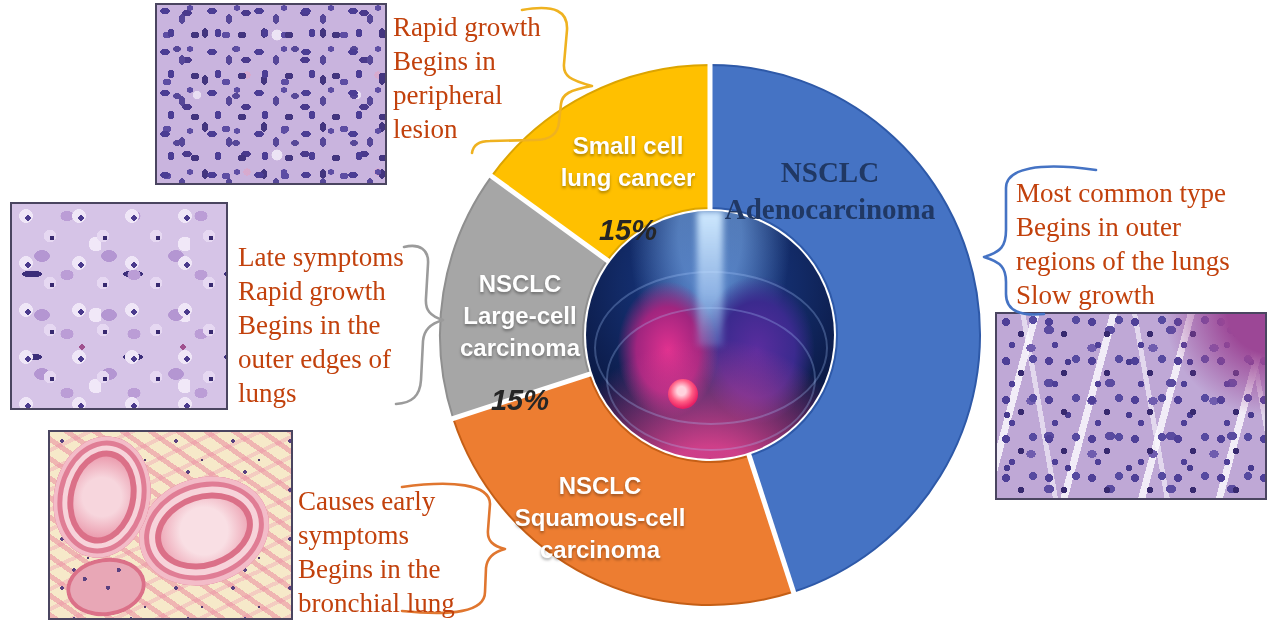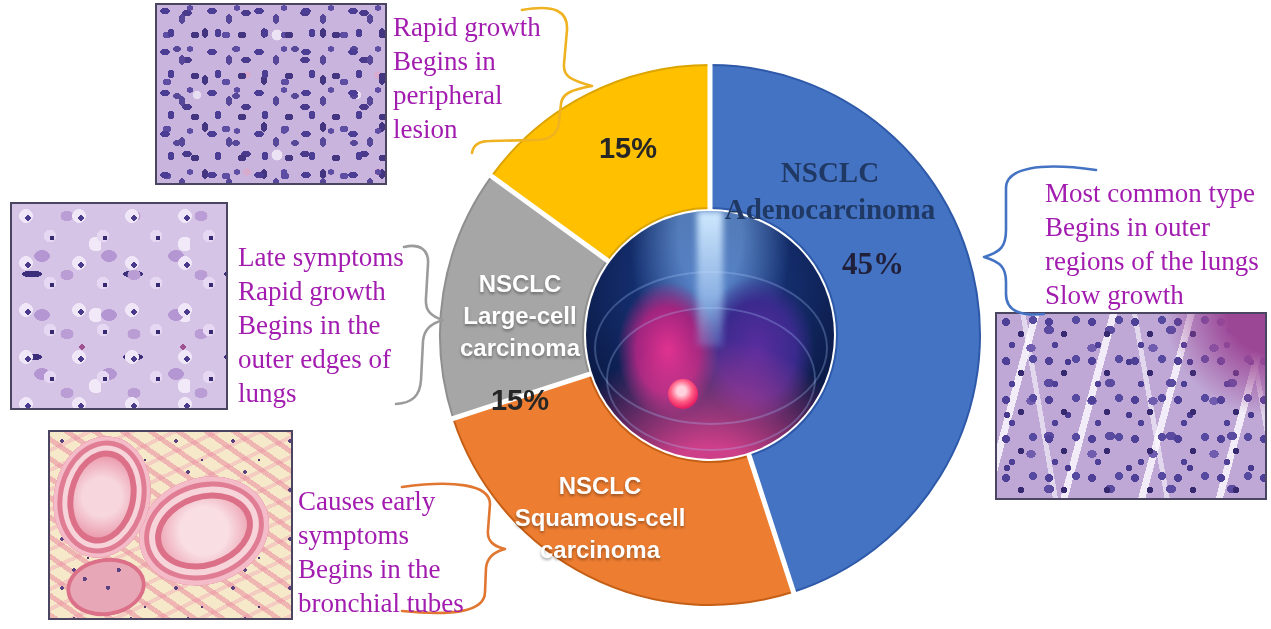--- a/index.html
+++ b/index.html
@@ -96,33 +96,33 @@
   .rib{position:absolute;border:2px solid rgba(170,200,255,.28);border-radius:50%;background:transparent;}
   .rib-a{left:8px;top:60px;width:230px;height:150px;}
   .rib-b{left:20px;top:96px;width:206px;height:140px;}
   .tumor{position:absolute;left:82px;top:168px;width:30px;height:30px;border-radius:50%;
     background:radial-gradient(circle at 45% 40%, #ffd2dd 0 18%, #ff5c84 45%, #e91f63 70%, rgba(233,31,99,0) 100%);
     filter:blur(.5px);}
   .seg-label{position:absolute;transform:translateX(-50%);text-align:center;z-index:5;
     font-family:"Liberation Sans", sans-serif;font-weight:bold;color:#fff;
     text-shadow:0 2px 3px rgba(0,0,0,.35);white-space:pre-line;}
   .seg-title{font-size:24px;line-height:32px;}
-  .seg-pct{font-size:29px;line-height:36px;color:#262626;text-shadow:none;}
+  .seg-pct{font-size:29px;line-height:36px;color:#262626;text-shadow:none;font-style:italic;}
   .adeno .seg-title{font-family:"Liberation Serif", serif;font-size:29px;line-height:37px;
     color:#203864;text-shadow:none;}
   .adeno .seg-pct{font-family:"Liberation Serif", serif;font-size:31px;color:#20203a;
     position:relative;left:43px;}
   .squam .seg-pct{position:relative;left:30px;}
 
   
-  .callout{position:absolute;color:#a21caf;font-size:27px;line-height:34px;white-space:pre-line;z-index:4;}
+  .callout{position:absolute;color:#c2410c;font-size:27px;line-height:34px;white-space:pre-line;z-index:4;}
   .co-small{left:393px;top:10px;}
   .co-large{left:238px;top:240px;}
   .co-squam{left:298px;top:484px;}
-  .co-adeno{left:1016px;top:176px;margin-left:29px;}
+  .co-adeno{left:1016px;top:176px;}
 
   .brace-layer{position:absolute;left:0;top:0;z-index:3;}
   .brace{fill:none;stroke-width:2.6px;stroke-linecap:round;stroke-linejoin:round;}
 </style>
 </head>
 <body>
 
 <div class="stage">
 
   <div class="hist hist-small"></div>
@@ -148,50 +148,51 @@
   <div class="center-img">
     <div class="rib rib-a"></div>
     <div class="rib rib-b"></div>
     <div class="trachea"></div>
     <div class="tumor"></div>
   </div>
 
   <div class="seg-label adeno" style="left:830px;top:136px;width:260px;">
     <div class="seg-title">NSCLC
 Adenocarcinoma</div>
-    <div class="seg-pct">45%</div>
   </div>
   <div class="seg-label squam" style="left:600px;top:452px;width:240px;">
     <div class="seg-title">NSCLC
 Squamous-cell
 carcinoma</div>
   </div>
   <div class="seg-label" style="left:520px;top:250px;width:200px;">
     <div class="seg-title">NSCLC
 Large-cell
 carcinoma</div>
     <div class="seg-pct">15%</div>
   </div>
   <div class="seg-label" style="left:628px;top:112px;width:190px;">
+    <div class="seg-title">Small cell
+lung cancer</div>
     <div class="seg-pct">15%</div>
   </div>
 
   <div class="callout co-small">Rapid growth
 Begins in
 peripheral
 lesion</div>
   <div class="callout co-large">Late symptoms
 Rapid growth
 Begins in the
 outer edges of
 lungs</div>
   <div class="callout co-squam">Causes early
 symptoms
 Begins in the
-bronchial tubes</div>
+bronchial lung</div>
   <div class="callout co-adeno">Most common type
 Begins in outer
 regions of the lungs
 Slow growth</div>
 
   <svg class="brace-layer" width="1271" height="629">
     <path class="brace" d="M 522 10 C 556 4, 568 12, 567 30 L 564 64 C 563 76, 570 80, 592 86
              C 570 90, 562 94, 561 104 L 559 122 C 558 135, 549 140, 535 140
              L 490 141 C 478 141, 473 146, 472 153" stroke="#EFB220"></path>
     <path class="brace" d="M 404 247 C 420 243, 429 250, 428 264 L 426 298 C 425 310, 430 316, 443 320

